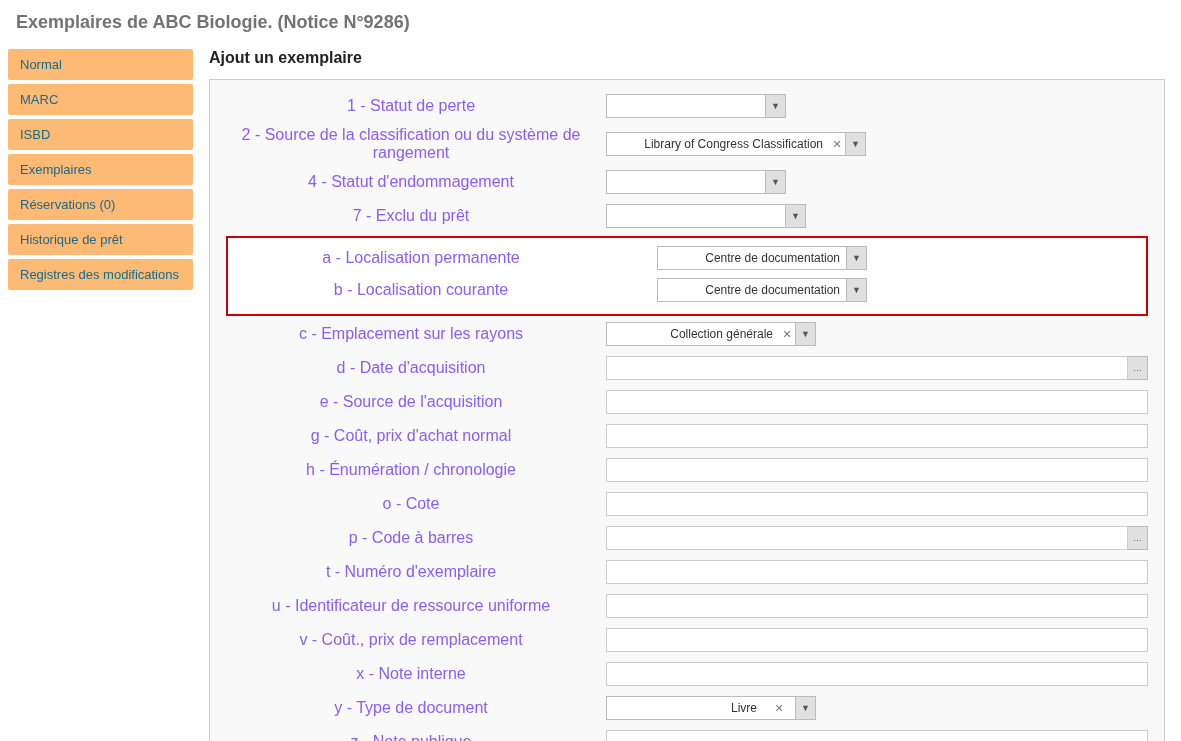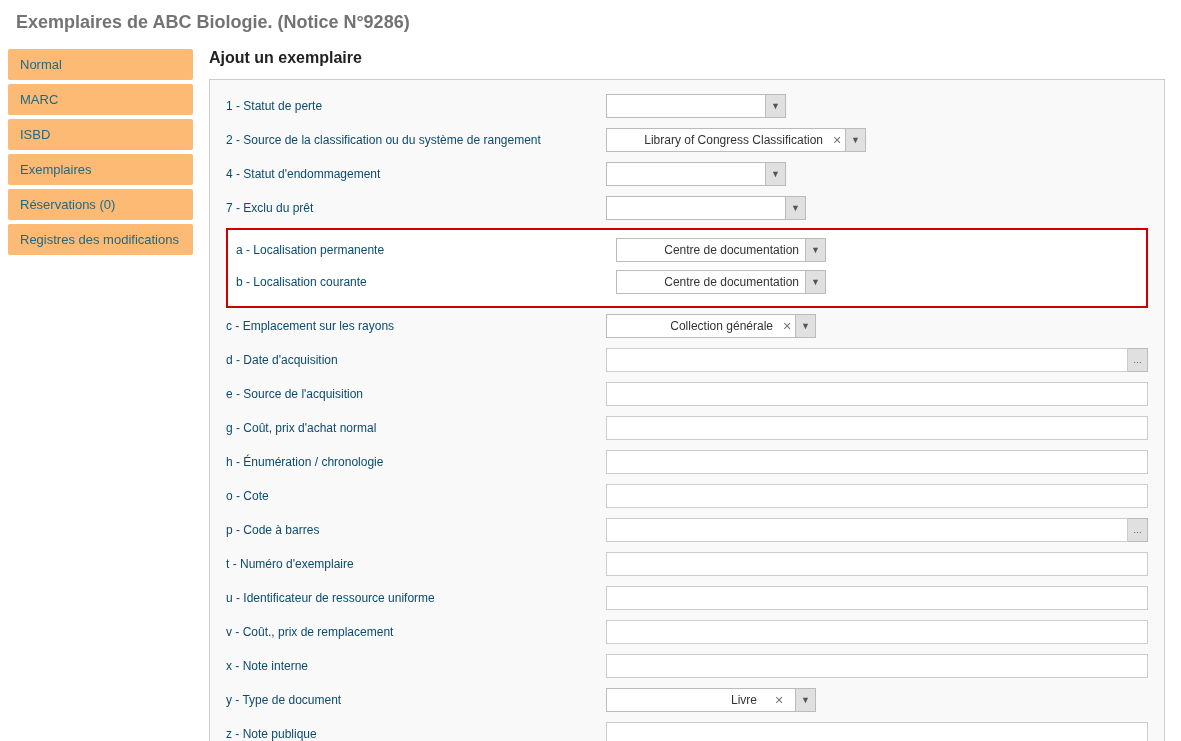--- a/index.html
+++ b/index.html
@@ -57,26 +57,26 @@
     }
 
     .form-row {
       display: flex;
       align-items: center;
       margin-bottom: 6px;
       min-height: 28px;
     }
 
     .form-label {
-      text-align: left;
+      text-align: center;
       width: 380px;
       min-width: 380px;
       padding-right: 10px;
-      font-size: 12px;
-      color: #0c4a6e;
+      font-size: 16px;
+      color: #8b5cf6;
     }
 
     .form-field {
       flex: 1;
       display: flex;
       align-items: center;
     }
 
     .input-text {
       width: 100%;
@@ -158,35 +158,37 @@
     
     .highlight-section {
       border: 2px solid #cc0000;
       padding: 6px 8px;
       margin-bottom: 4px;
       background: #fff;
     }
 
     .highlight-section .form-row {
       margin-bottom: 4px;
+      gap: 41px;
     }
   </style>
 </head>
 <body>
 
 <div class="page-title">Exemplaires de ABC Biologie. (Notice N°9286)</div>
 
 <div class="main-layout">
 
   <div class="sidebar">
     <a class="sidebar-item">Normal</a>
     <a class="sidebar-item">MARC</a>
     <a class="sidebar-item">ISBD</a>
     <a class="sidebar-item">Exemplaires</a>
     <a class="sidebar-item">Réservations (0)</a>
+    <a class="sidebar-item">Historique de prêt</a>
     <a class="sidebar-item">Registres des modifications</a>
   </div>
 
   <div class="main-content">
     <div class="section-title">Ajout un exemplaire</div>
 
     <div class="form-container">
 
       <div class="form-row">
         <div class="form-label">1 - Statut de perte</div>

